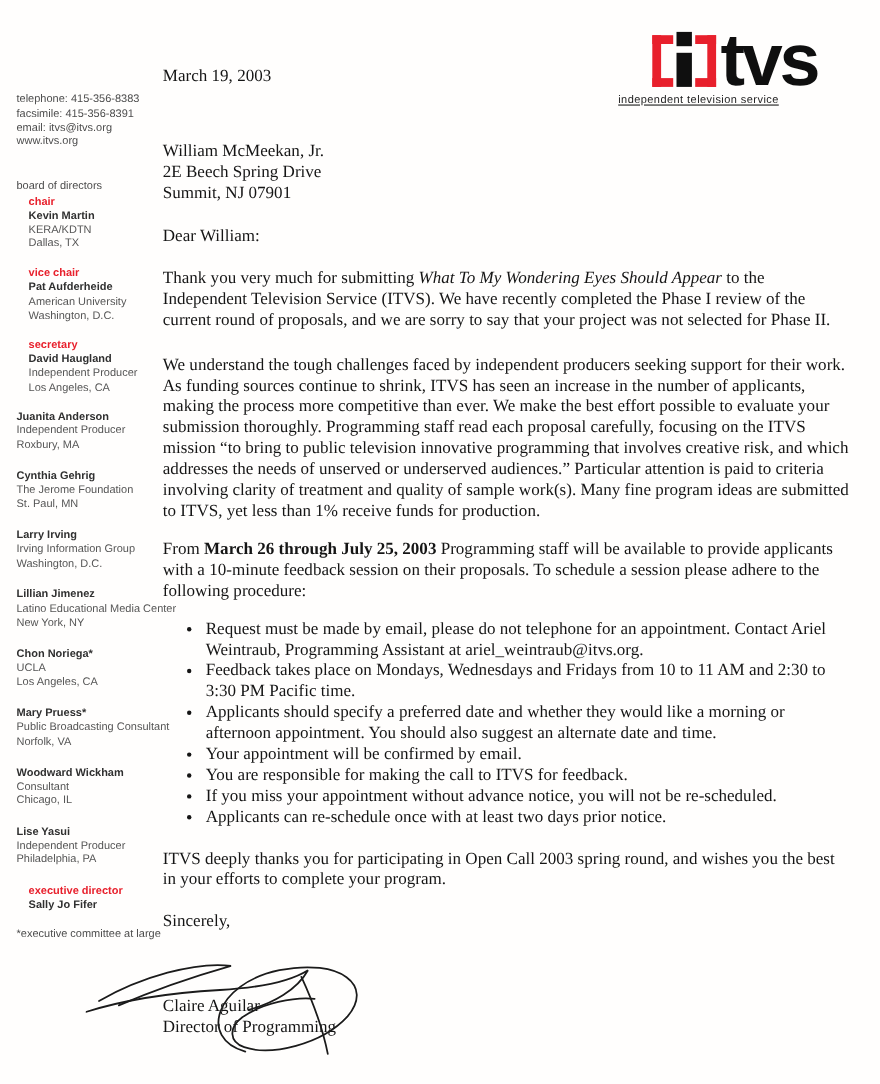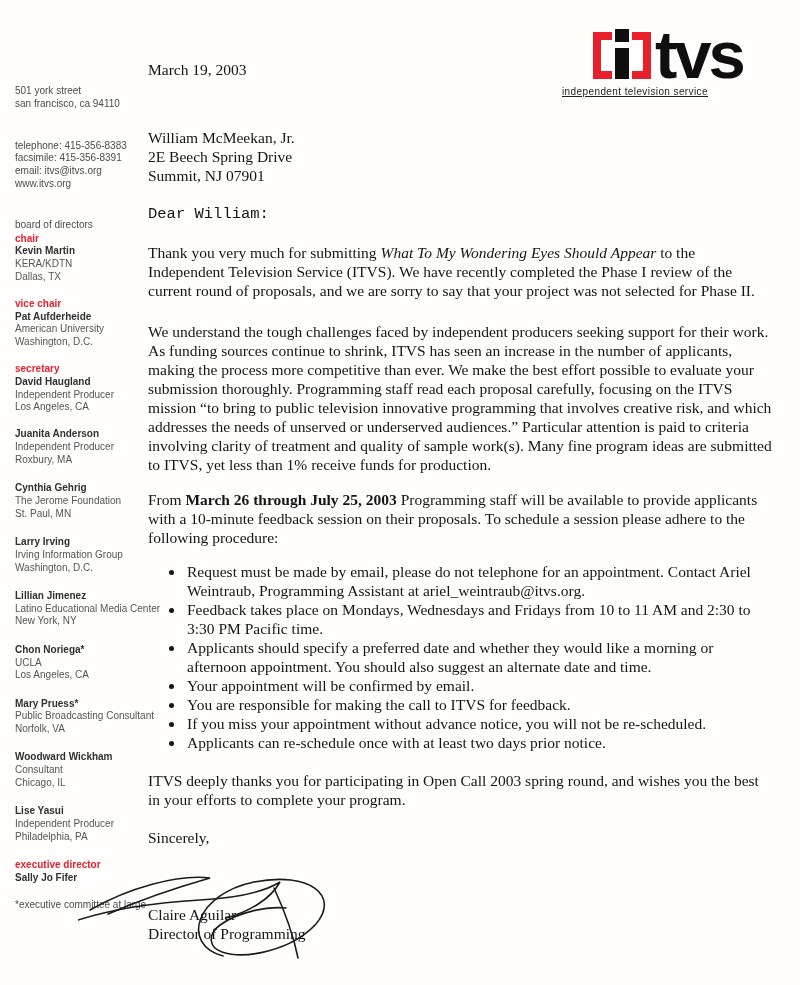--- a/index.html
+++ b/index.html
@@ -12,21 +12,21 @@
   
   .sidebar{
     position:absolute;left:15px;top:85px;width:140px;
     font-size:10px;line-height:12.8px;color:#4c4c4c;
   }
   .sidebar div{white-space:nowrap;}
   .addr-block{margin-bottom:29px;}
   .contact-block{margin-bottom:28px;}
   .board-heading{margin-bottom:1px;color:#4c4c4c;}
   .board-group{margin-bottom:15.5px;}
-  .board-group.with-role{margin-bottom:14px;}
+  .board-group.with-role{margin-bottom:14px;margin-left:11px;}
   .board-role{color:#e8202c;font-weight:bold;}
   .board-role:empty{display:none;}
   .board-name{color:#303030;font-weight:bold;}
   .board-line{color:#555;}
   .board-line:empty{display:none;}
   .footnote{margin-top:0px;color:#4c4c4c;}
 
   
   .logo{position:absolute;left:562px;top:8px;width:236px;}
   .logo-row{display:flex;align-items:flex-end;height:72px;margin-left:31px;}
@@ -44,21 +44,21 @@
   .logo-tagline{margin-top:6px;font-size:10px;letter-spacing:0.4px;color:#1d1d1d;text-decoration:underline;}
 
   
   .letter{
     position:absolute;left:148px;top:0;width:624px;
     font-family:"Liberation Serif", serif;font-size:15.5px;line-height:19px;
     color:#151515;
   }
   .date{margin-top:60px;}
   .recipient{margin-top:49px;}
-  .salutation{margin-top:20px;font-family:Liberation Mono, monospace;}
+  .salutation{margin-top:20px;}
   .p1{margin-top:19px;}
   .p2{margin-top:22px;}
   .p3{margin-top:9px;}
   .it{font-style:italic;}
   .bd{font-weight:bold;}
   ul.bullets{margin:0;padding:0 0 0 37px;}
   ul.bullets li{margin:0;padding:0 0 0 2px;}
   .closing{margin-top:19px;}
   .valediction{margin-top:19px;}
   .signer-name{margin-top:58px;}
@@ -67,24 +67,20 @@
   
   .signature{position:absolute;left:78px;top:862px;width:330px;height:102px;pointer-events:none;}
   .signature path{fill:none;stroke:#1b1b1b;stroke-width:1.6;stroke-linecap:round;}
 </style>
 </head>
 <body>
 
 <div class="page">
 
   <aside class="sidebar">
-    <div class="addr-block">
-      <div>501 york street</div>
-      <div>san francisco, ca  94110</div>
-    </div>
     <div class="contact-block">
       <div>telephone: 415-356-8383</div>
       <div>facsimile: 415-356-8391</div>
       <div>email: itvs@itvs.org</div>
       <div>www.itvs.org</div>
     </div>
     <div class="board-heading">board of directors</div>
 
     <div class="board-group with-role">
       <div class="board-role">chair</div>

